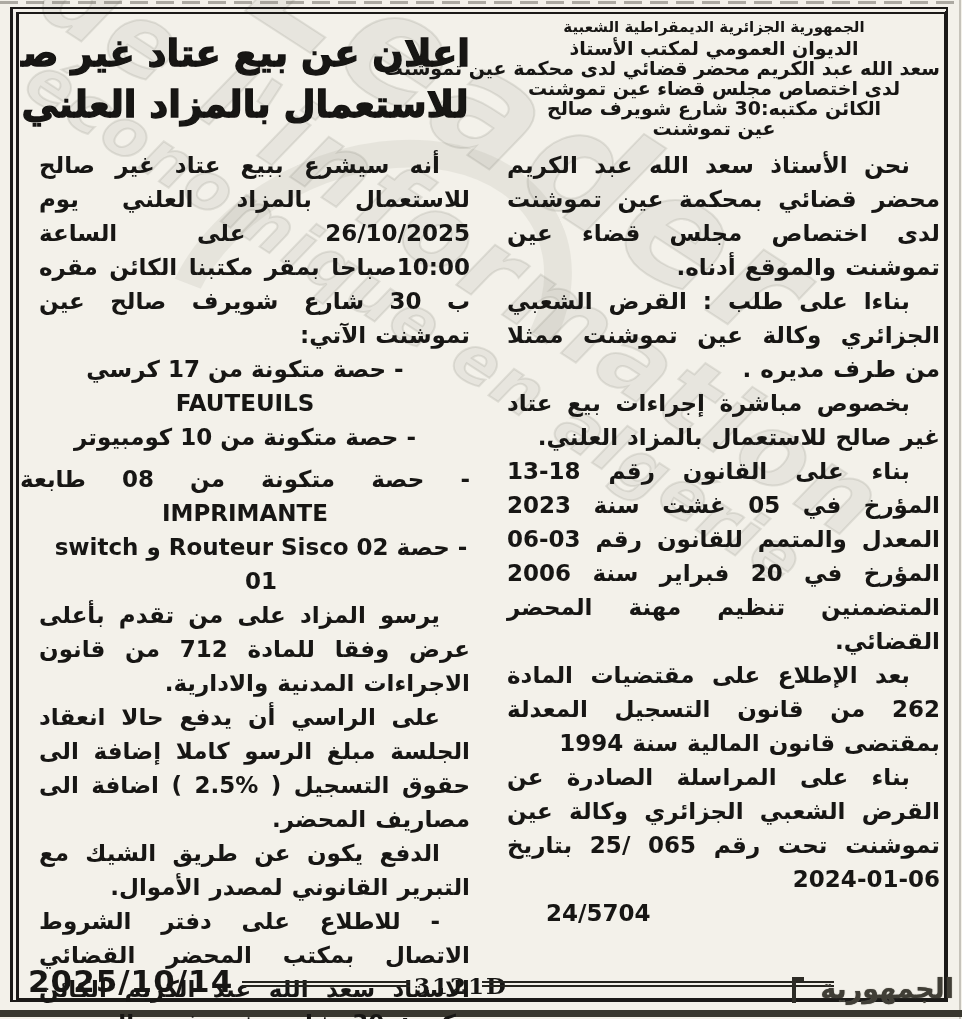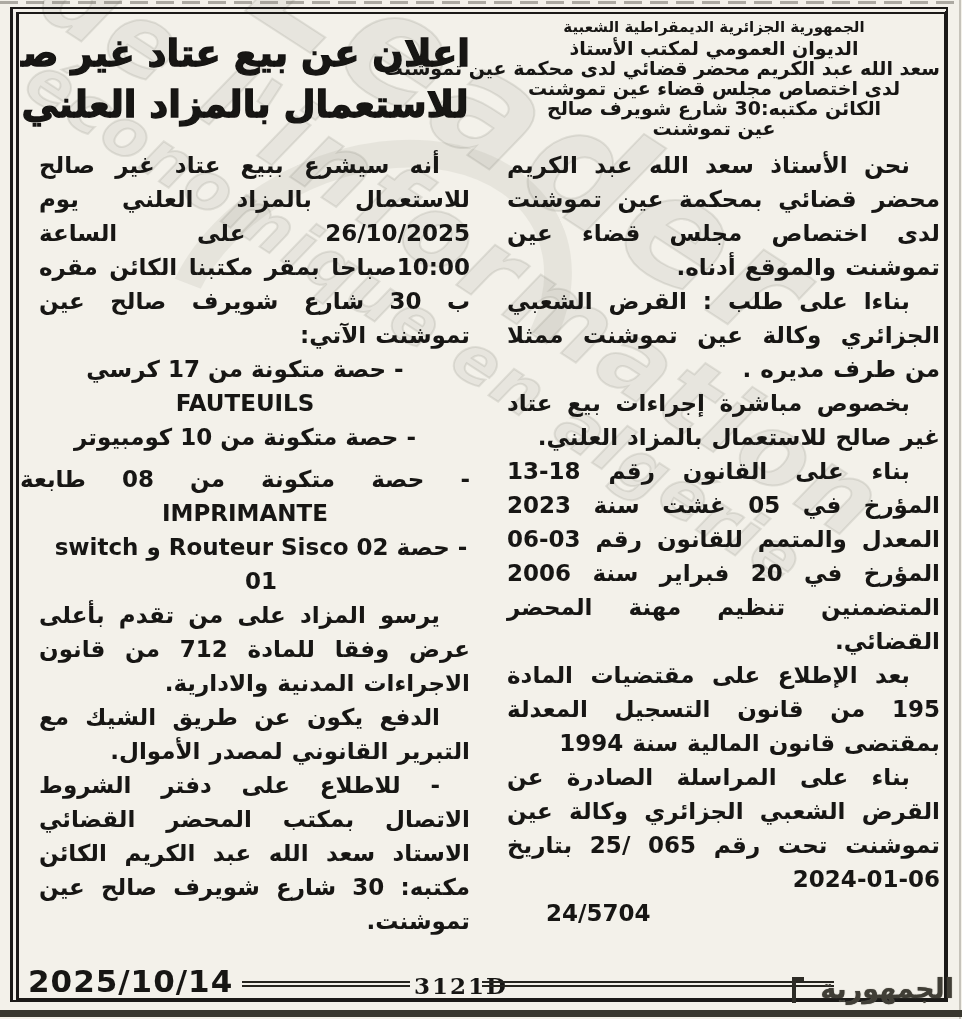--- a/index.html
+++ b/index.html
@@ -131,41 +131,42 @@
       <div>سعد الله عبد الكريم محضر قضائي لدى محكمة عين تموشنت</div>
       <div>لدى اختصاص  مجلس قضاء عين تموشنت</div>
       <div>الكائن  مكتبه:30 شارع شويرف صالح</div>
       <div>عين تموشنت</div>
     </div>
 
     <p class="para">نحن الأستاذ سعد الله عبد الكريم محضر قضائي بمحكمة عين تموشنت لدى اختصاص مجلس قضاء عين تموشنت والموقع أدناه.</p>
     <p class="para">بناءا على طلب : القرض الشعبي الجزائري وكالة عين تموشنت ممثلا من طرف مديره .</p>
     <p class="para">بخصوص مباشرة إجراءات بيع عتاد غير صالح للاستعمال بالمزاد العلني.</p>
     <p class="para">بناء على القانون رقم 18-13 المؤرخ في 05 غشت سنة 2023 المعدل والمتمم للقانون رقم 03-06 المؤرخ في 20 فبراير سنة 2006 المتضمنين تنظيم مهنة المحضر القضائي.</p>
-    <p class="para">بعد الإطلاع على مقتضيات المادة 195 من قانون التسجيل المعدلة بمقتضى قانون المالية سنة 1994</p>
+    <p class="para">بعد الإطلاع على مقتضيات المادة 262 من قانون التسجيل المعدلة بمقتضى قانون المالية سنة 1994</p>
     <p class="para">بناء على المراسلة الصادرة عن القرض الشعبي الجزائري وكالة عين تموشنت تحت رقم 065 /25 بتاريخ  06-01-2024</p>
     <div class="ref-line ref-a">24/5704</div>
 
   </div>
 
   <div class="col-l">
     <div class="title">
       <div>اعلان  عن بيع عتاد غير صالح</div>
       <div>للاستعمال بالمزاد العلني</div>
     </div>
 
     <p class="para">أنه سيشرع ببيع عتاد غير صالح للاستعمال بالمزاد العلني يوم 26/10/2025 على الساعة 10:00صباحا بمقر مكتبنا الكائن مقره ب 30 شارع شويرف صالح عين تموشنت الآتي:</p>
 
     <div class="item">- حصة متكونة من 17 كرسي FAUTEUILS</div>
     <div class="item">- حصة متكونة من 10 كومبيوتر</div>
     <div class="item stretch">- حصة  متكونة  من  08  طابعة</div>
     <div class="item latin-center">IMPRIMANTE</div>
     <div class="item center">- حصة Routeur Sisco  02 و switch 01</div>
 
     <p class="para">يرسو المزاد على من تقدم بأعلى عرض وفقا للمادة 712 من قانون الاجراءات المدنية والادارية.</p>
+    <p class="para">على الراسي  أن يدفع حالا انعقاد الجلسة مبلغ الرسو كاملا إضافة الى حقوق التسجيل ( %2.5 ) اضافة الى مصاريف المحضر.</p>
     <p class="para">الدفع يكون عن طريق الشيك مع التبرير القانوني لمصدر الأموال.</p>
     <p class="para">- للاطلاع على دفتر الشروط الاتصال بمكتب المحضر القضائي الاستاد سعد الله عبد الكريم الكائن مكتبه: 30  شارع شويرف صالح عين تموشنت.</p>
 
   </div>
 </div>
 
 <div class="f-date">2025/10/14</div>
 <div class="f-rule f-rule-l"></div>
 <div class="f-code">3121D</div>
 <div class="f-rule f-rule-r"></div>

